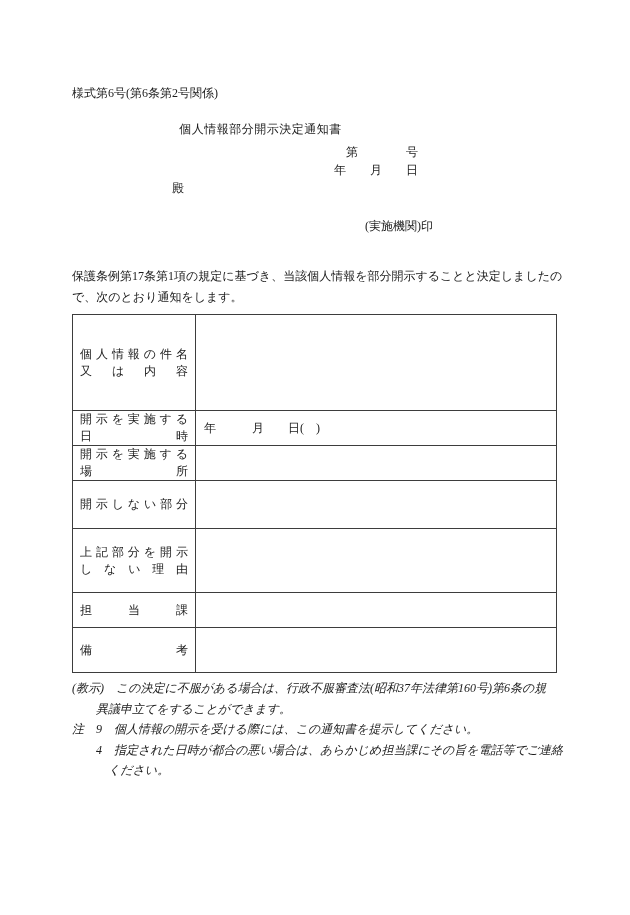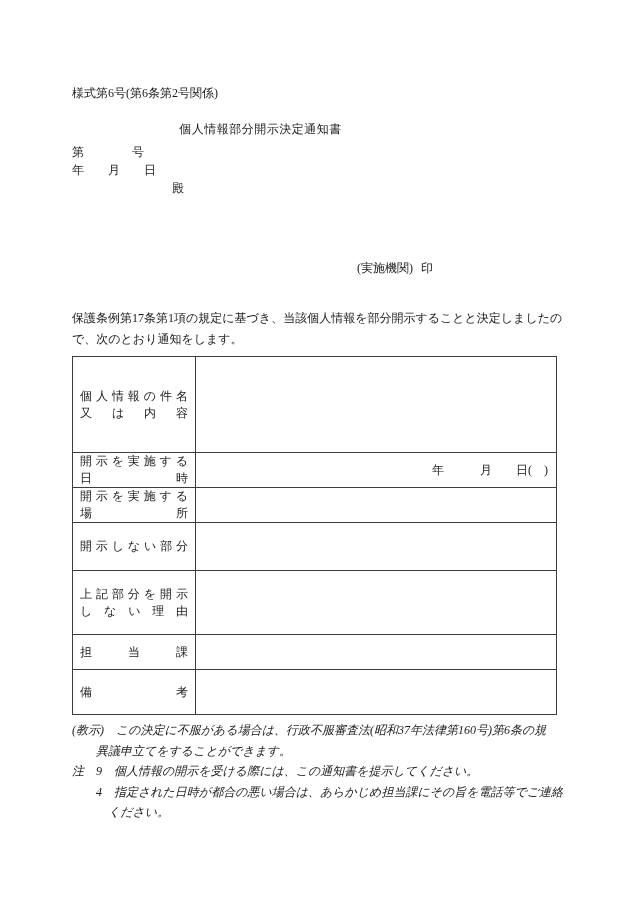--- a/index.html
+++ b/index.html
@@ -30,35 +30,35 @@
   }
   .doc-title {
     margin-top: 22px;
     line-height: 14px;
     text-align: center;
     letter-spacing: 0.5px;
   }
   .right-block {
     margin-top: 7px;
     line-height: 18px;
-    text-align: left;
+    text-align: right;
     padding-right: 31px;
   }
   .addressee {
     margin-top: 2px;
     line-height: 14px;
     padding-left: 100px;
   }
   .issuer-row {
-    margin-top: 66px;
+    margin-top: 24px;
     margin-left: 285px;
     padding-right: 16px;
     line-height: 14px;
     display: flex;
-    justify-content: space-between;
+    justify-content: flex-end;
   }
   .body-par { margin-top: 33px; }
   .body-par .line {
     line-height: 21px;
     white-space: pre;
   }
   table.disclosure {
     margin-top: 6px;
     width: 485px;
     border-collapse: collapse;
@@ -80,21 +80,21 @@
     line-height: 17px;
   }
   tr.r1 { height: 96px; }
   tr.r2 { height: 32px; }
   tr.r3 { height: 33px; }
   tr.r4 { height: 48px; }
   tr.r5 { height: 64px; }
   tr.r6 { height: 35px; }
   tr.r7 { height: 45px; }
   .value-date {
-    text-align: right;
+    text-align: left;
     white-space: pre;
   }
   .notes { margin-top: 5px; }
   .notes .line {
     line-height: 20.5px;
     white-space: pre;
     font-style: italic;
   }
 </style>
 </head>

